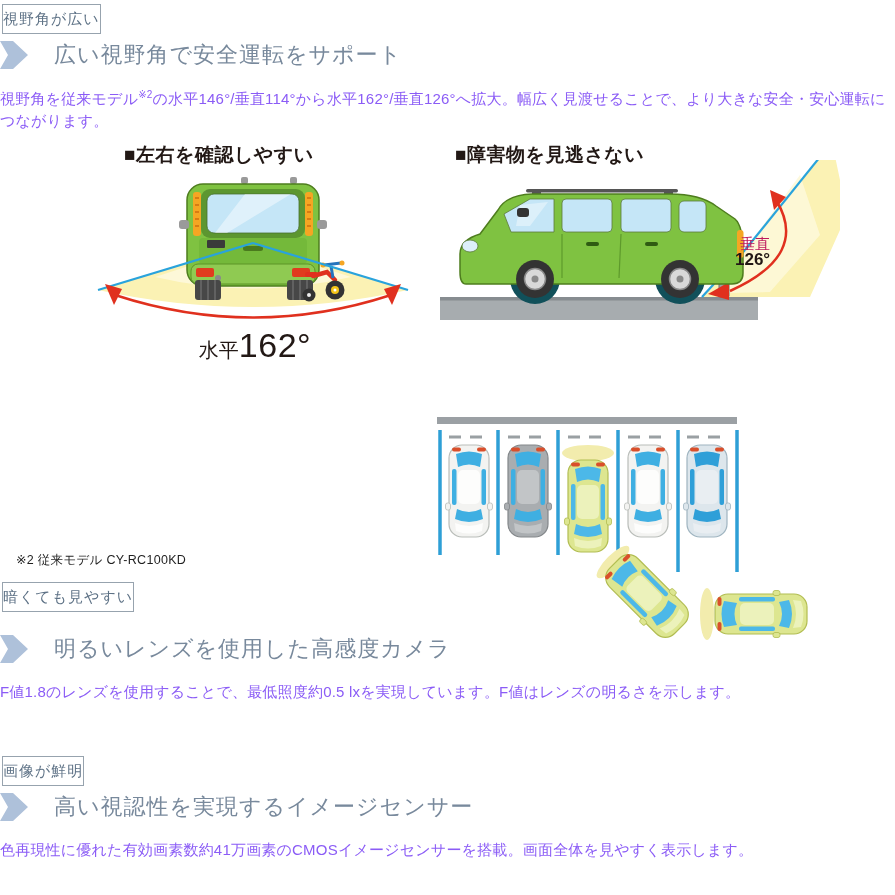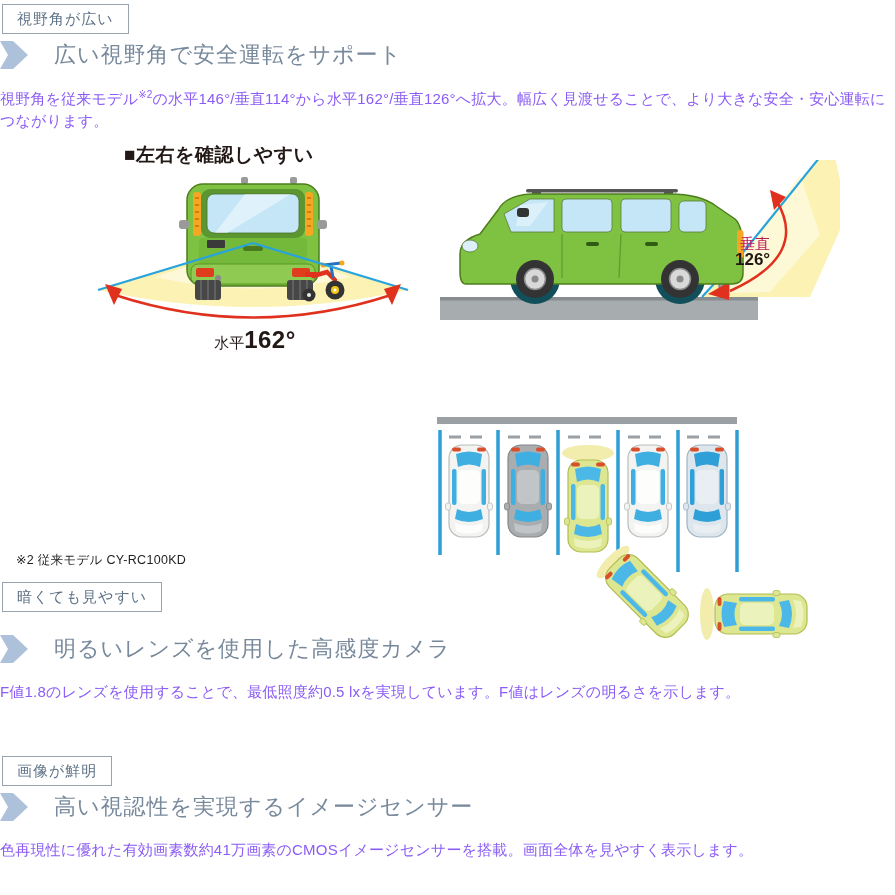--- a/index.html
+++ b/index.html
@@ -5,41 +5,41 @@
   * { margin:0; padding:0; box-sizing:border-box; }
   html,body { background:#ffffff; }
   body {
     width:895px; height:895px; position:relative; overflow:hidden;
     font-family:"Liberation Sans","DejaVu Sans",sans-serif;
     -webkit-font-smoothing:antialiased;
   }
   .badge {
     position:absolute; left:2px;
     border:1px solid #97a3ae; color:#5e7286; background:#fff;
-    font-size:15px; line-height:1; padding:6px 14px 7px;
+    font-size:15px; line-height:1; padding:6px 0 7px;
     letter-spacing:1px; white-space:nowrap;
   }
   .heading {
     position:absolute; left:0; display:flex; align-items:center; gap:26px;
     color:#78899c; font-size:22px; letter-spacing:1px; white-space:nowrap;
   }
   .heading .hicon { flex:0 0 auto; display:block; }
   .para {
     position:absolute; left:0; width:895px;
     color:#8b5cf6; font-size:15px; line-height:22px; letter-spacing:0.2px;
   }
   .sup { font-size:10px; vertical-align:super; }
   .fig { position:absolute; }
   .figtitle {
     font-weight:bold; color:#221815; font-size:19px; letter-spacing:0.5px; white-space:nowrap;
   }
   .figsvg { position:absolute; display:block; }
   .angle-label { position:absolute; color:#221815; white-space:nowrap; }
-  .angle-label .pre { font-size:15px; }
-  .angle-label .val { font-size:24px; font-weight:bold; letter-spacing:0.5px; }
+  .angle-label .pre { font-size:20px; }
+  .angle-label .val { font-size:34px; font-weight:normal; letter-spacing:0.5px; }
   .angle-label-h { left:0; width:320px; text-align:center; top:184px; }
   .v-pre { position:absolute; left:300px; top:93px; font-size:15px; color:#be185d; }
   .v-val { position:absolute; left:295px; top:108px; font-size:17px; font-weight:bold; color:#221815; }
   .footnote { position:absolute; left:16px; top:552px; font-size:12.5px; color:#1f1f1f; letter-spacing:0.3px; }
   
   .car-white { --body:#f3f3f1; --edge:#b9bdb9; --roof:#fdfdfc; --glass:#3fafe2; }
   .car-gray  { --body:#a9adb0; --edge:#83878a; --roof:#c2c5c7; --glass:#3fafe2; }
   .car-yg    { --body:#dde690; --edge:#b2bd52; --roof:#ecf2bb; --glass:#4cb8e8; }
   .car-blue  { --body:#dde6ec; --edge:#9fb4c0; --roof:#e9eef2; --glass:#2f9fd8; }
 </style>
@@ -110,20 +110,21 @@
     <path d="M20,123 Q158,168 296,123" fill="none" stroke="#e0301e" stroke-width="2.4"></path>
     <polygon points="10,112 27,117 19,133" fill="#e0301e"></polygon>
     <polygon points="306,112 289,117 297,133" fill="#e0301e"></polygon>
   </svg>
   <div class="angle-label angle-label-h">
     <span class="pre">水平</span><span class="val">162°</span>
   </div>
 </div>
 
 <div class="fig" style="left:440px; top:142px; width:410px; height:200px">
+  <div class="figtitle" style="margin-left:15px">■障害物を見逃さない</div>
   <svg class="figsvg" style="left:0; top:18px" width="400" height="165" viewBox="0 0 400 165">
 
     <polygon points="305,90 392,-18 400,20 400,70 370,137 262,137" fill="#fbf2b4"></polygon>
     <polygon points="305,90 360,15 380,75 330,132 285,133" fill="#fdf8d8" opacity="0.9"></polygon>
 
     <rect x="0" y="137" width="318" height="23" fill="#a7acaf"></rect>
     <rect x="0" y="137" width="318" height="3.5" fill="#878c90"></rect>
 
     <g>
       <rect x="279" y="104" width="10" height="33" rx="1" fill="#a0a0a0" stroke="#707070" stroke-width="1"></rect>

